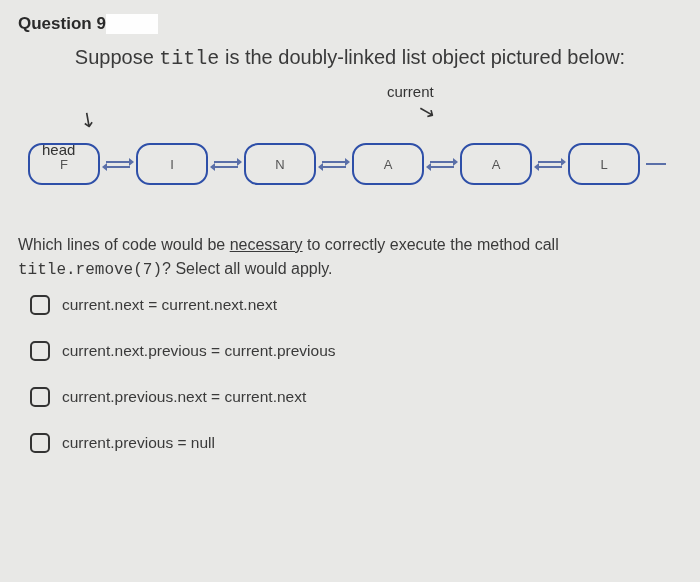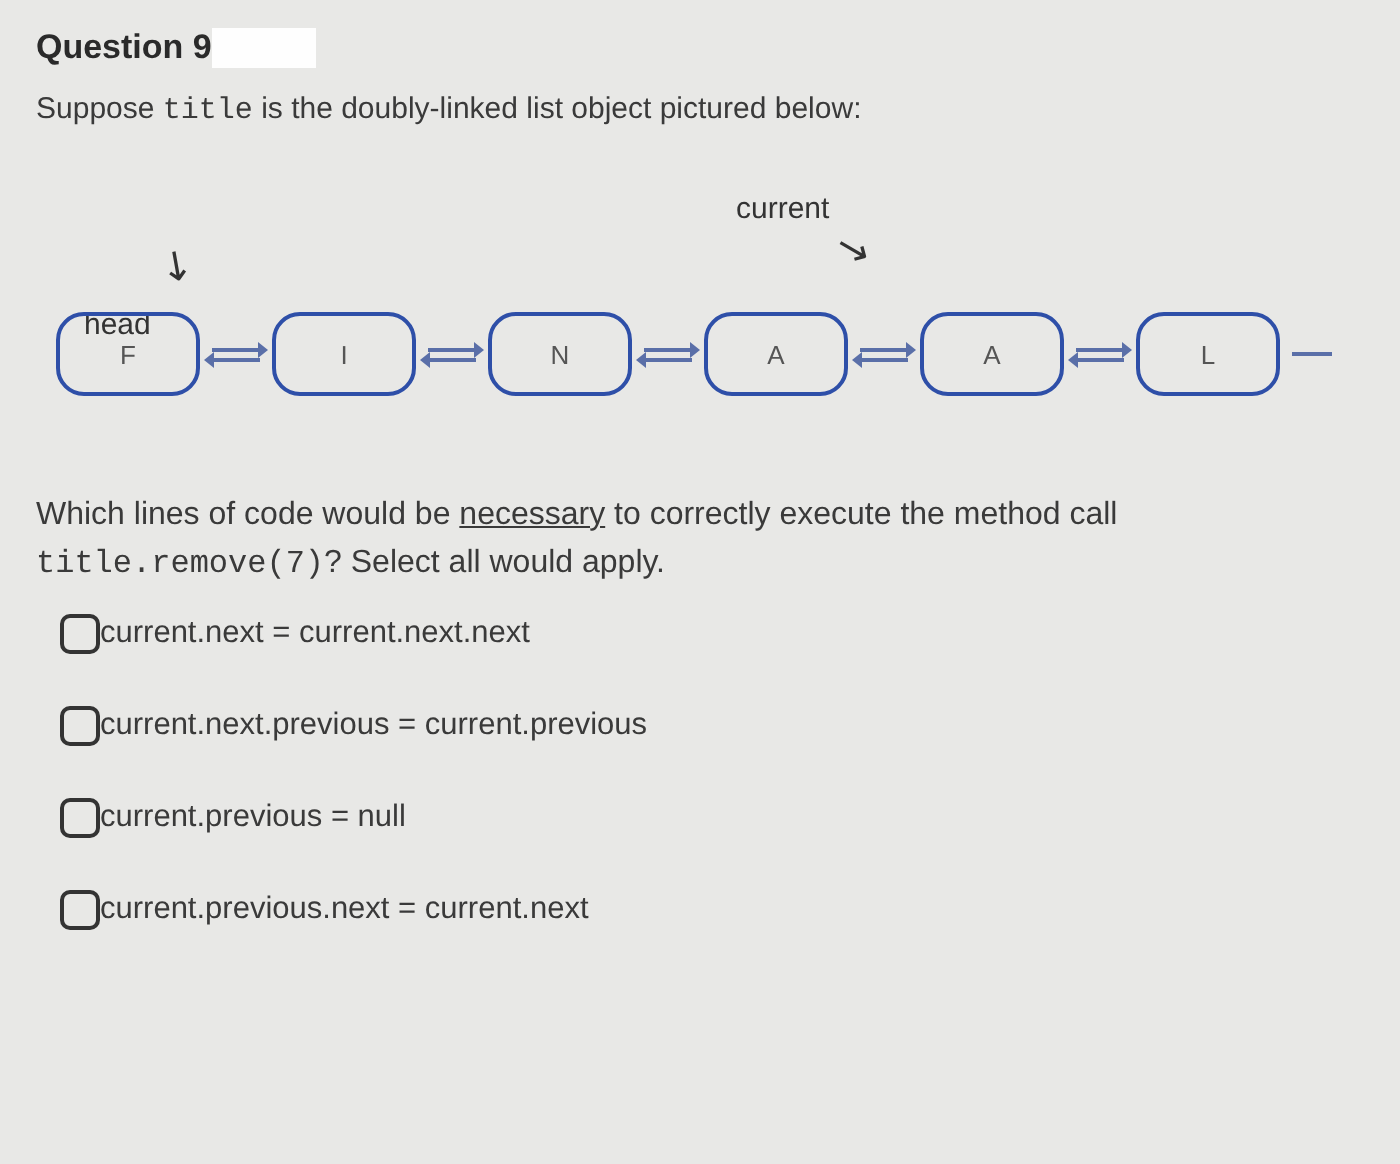--- a/index.html
+++ b/index.html
@@ -20,40 +20,41 @@
       font-weight: bold;
       font-size: 17px;
       color: #2a2a2a;
     }
     .white-box {
       width: 52px;
       height: 20px;
       background: #fefefe;
     }
     .intro {
-      font-size: 15px;
-      color: #3a3a3a;
-      margin-bottom: 42px;
+      font-size: 20px;
+      color: #3a3a3a;
+      margin-bottom: 23px;
+      text-align: center;
     }
     .code {
       font-family: "Courier New", monospace;
       color: #3a3a3a;
     }
     .diagram {
       position: relative;
       height: 110px;
       margin: 10px 0 30px 0;
     }
     .pointer-label {
       position: absolute;
       font-size: 15px;
       color: #333;
     }
     .head-label { left: 24px; top: 0; margin-top: 48px; }
-    .current-label { left: 350px; top: -10px; }
+    .current-label { left: 369px; top: -10px; }
     .pointer-arrow {
       position: absolute;
       font-size: 20px;
       color: #333;
     }
     .head-arrow { left: 62px; top: 14px; transform: rotate(35deg); }
     .current-arrow { left: 400px; top: 6px; transform: rotate(-15deg) scaleX(-1); }
     .nodes {
       position: absolute;
       top: 50px;
@@ -115,20 +116,21 @@
     .necessary { text-decoration: underline; }
     .options {
       display: flex;
       flex-direction: column;
       gap: 26px;
       padding-left: 12px;
     }
     .option {
       display: flex;
       align-items: center;
+      gap: 12px;
       text-align: center;
     }
     .checkbox {
       width: 20px;
       height: 20px;
       border: 2px solid #333;
       border-radius: 5px;
       background: transparent;
       flex-shrink: 0;
     }
@@ -194,19 +196,19 @@
   <div class="option">
     <span class="checkbox"></span>
     <span class="option-text">current.next = current.next.next</span>
   </div>
   <div class="option">
     <span class="checkbox"></span>
     <span class="option-text">current.next.previous = current.previous</span>
   </div>
   <div class="option">
     <span class="checkbox"></span>
+    <span class="option-text">current.previous.next = current.next</span>
+  </div>
+  <div class="option">
+    <span class="checkbox"></span>
     <span class="option-text">current.previous = null</span>
   </div>
-  <div class="option">
-    <span class="checkbox"></span>
-    <span class="option-text">current.previous.next = current.next</span>
-  </div>
 </div>
 
 </body></html>

